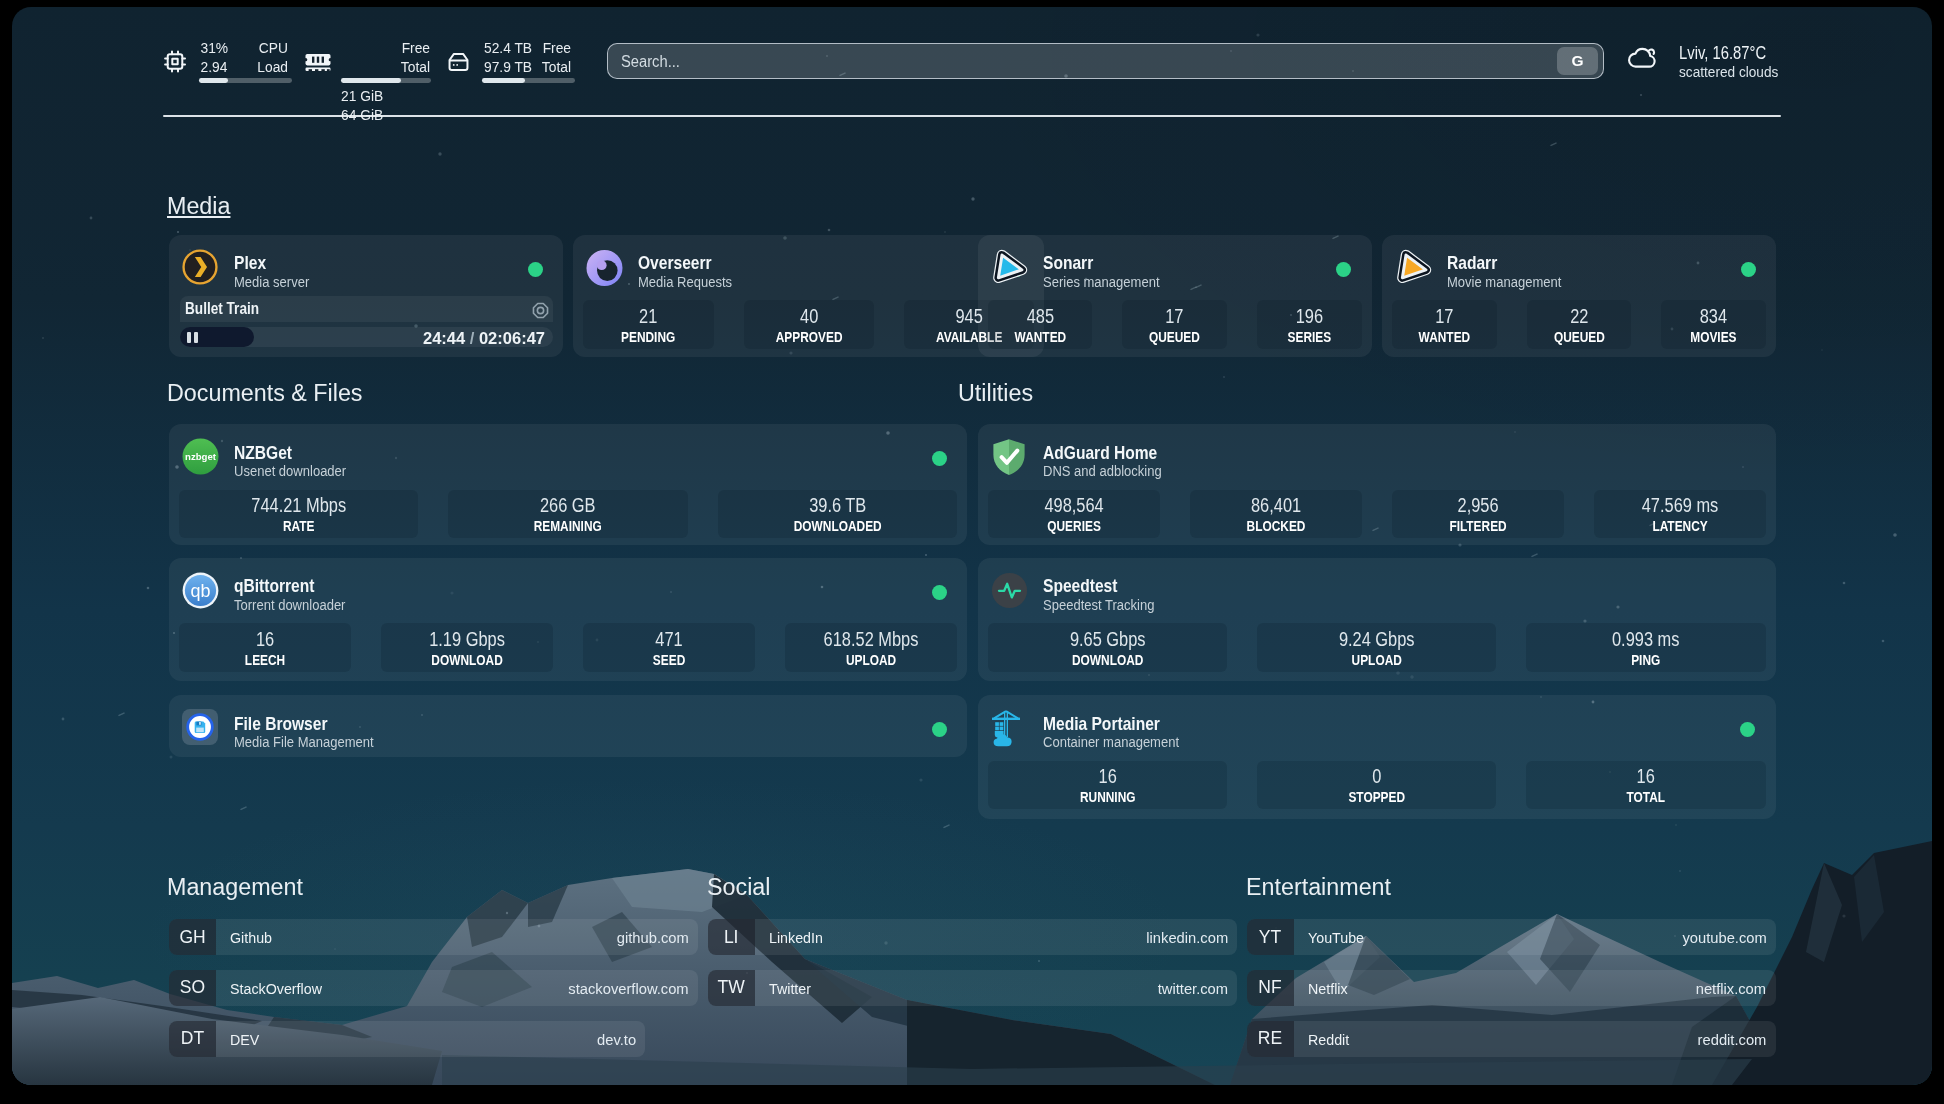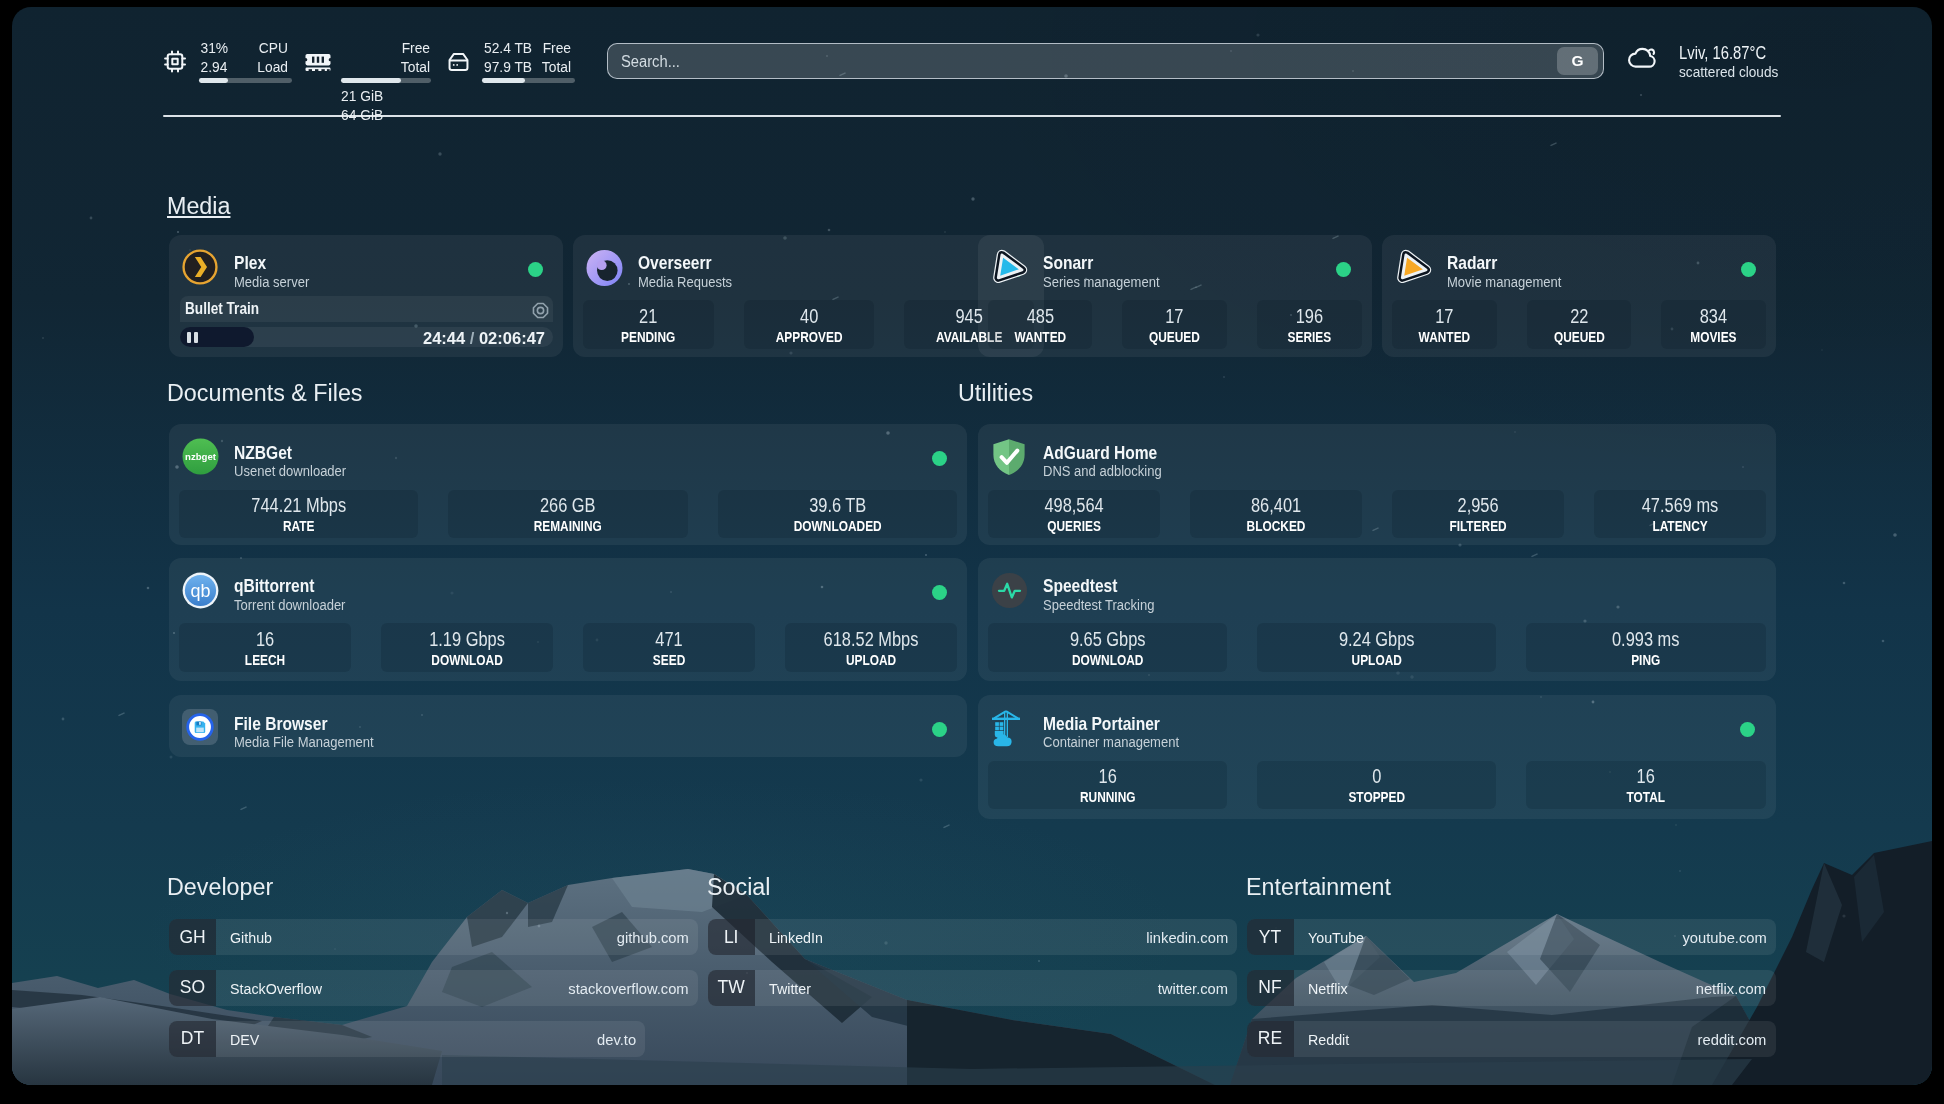--- a/index.html
+++ b/index.html
@@ -198,21 +198,21 @@
 <div class="abs" style="left:1615.0px;top:38.0px;"><svg width="31" height="26" viewBox="0 0 32 27" fill="none" stroke="#f2f6f9" stroke-width="2.2" stroke-linecap="round" stroke-linejoin="round">
         <path d="M9 22.5h13.8a5.6 5.6 0 0 0 1.2-11.1 8 8 0 0 0-8-7.4 7.9 7.9 0 0 0-7.3 4.9A6.8 6.8 0 0 0 9 22.5z"></path>
         <path d="M22.6 5.9a3 3 0 0 1 5.4 1.6c0 .7-.15 1.3-.5 1.8"></path>
       </svg></div>
 <div class="abs" style="left:1667.0px;top:34.6px;font-size:18.5px;color:#eef3f6;transform:scaleX(0.8);transform-origin:0 0;white-space:nowrap">Lviv, 16.87°C</div>
 <div class="abs" style="left:1667.0px;top:55.5px;font-size:15.5px;color:#dbe4ea;transform:scaleX(0.88);transform-origin:0 0;white-space:nowrap">scattered clouds</div>
 <div class="abs" style="left:151.0px;top:107.5px;width:1618.0px;height:2.4px;background:rgba(238,243,246,0.92);border-radius:1px"></div>
 <div class="h" style="left:155.0px;top:186.3px;text-decoration:underline;">Media</div>
 <div class="h" style="left:155.0px;top:372.6px;">Documents &amp; Files</div>
 <div class="h" style="left:946px;top:372.6px;text-align:center;">Utilities</div>
-<div class="h" style="left:155.0px;top:867.2px;">Developer</div>
+<div class="h" style="left:155.0px;top:867.2px;">Management</div>
 <div class="h" style="left:695.0px;top:867.2px;">Social</div>
 <div class="h" style="left:1234.0px;top:867.2px;">Entertainment</div>
 <div class="card" style="left:157.0px;top:227.5px;width:394.3px;height:122.0px;">
       <div class="ic"><svg width="36" height="36" viewBox="0 0 37 37">
           <circle cx="18.5" cy="18.5" r="16.9" fill="#221f20" stroke="#e7a431" stroke-width="2.4"></circle>
           <path d="M13.2 8.2h5.9l6.6 10.3-6.6 10.3h-5.9l6.6-10.3z" fill="#ebae27"></path>
         </svg></div>
       <div class="t">Plex</div>
       <div class="s">Media server</div>
       <div class="dot"></div>

